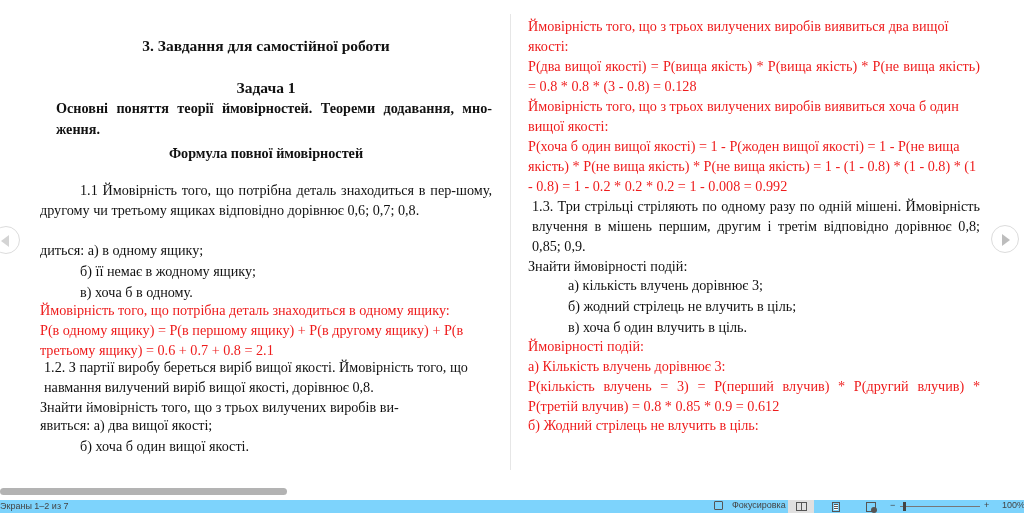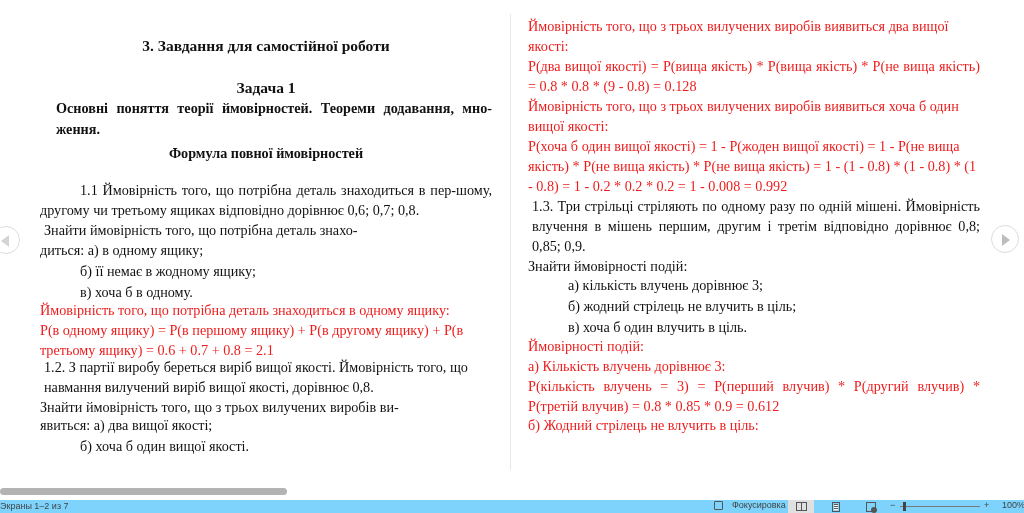--- a/index.html
+++ b/index.html
@@ -49,39 +49,38 @@
 
 <div>
 
   <div class="page page-left">
     <div class="h1">3. Завдання для самостійної роботи</div>
     <div class="h2">Задача 1</div>
     <div class="h3">Основні поняття теорії ймовірностей. Теореми додавання, мно-ження.</div>
     <div class="h4">Формула повної ймовірностей</div>
 
     <div class="blk justify" style="top:180px; left:0; text-indent:40px;">1.1 Ймовірність того, що потрібна деталь знаходиться в пер-шому, другому чи третьому ящиках відповідно дорівнює 0,6; 0,7; 0,8.</div>
-    <div class="blk" style="top:220px; left:4px;">Знайти ймовірність того, що потрібна деталь знахо-</div>
     <div class="blk" style="top:240px;">диться:    а) в одному ящику;</div>
     <div class="blk ind" style="top:261px;">б) її немає в жодному ящику;</div>
     <div class="blk ind" style="top:282px;">в) хоча б в одному.</div>
 
     <div class="blk red" style="top:300px;">Ймовірність того, що потрібна деталь знаходиться в одному ящику:</div>
     <div class="blk red" style="top:320px;">P(в одному ящику) = P(в першому ящику) + P(в другому ящику) + P(в третьому ящику) = 0.6 + 0.7 + 0.8 = 2.1</div>
 
     <div class="blk" style="top:357px; left:4px; width:448px;">1.2. З партії виробу береться виріб вищої якості. Ймовірність того, що навмання вилучений виріб вищої якості, дорівнює 0,8.</div>
     <div class="blk" style="top:397px;">Знайти ймовірність того, що з трьох вилучених виробів ви-</div>
     <div class="blk" style="top:415px;">явиться:    а) два вищої якості;</div>
     <div class="blk ind" style="top:436px;font-family:Liberation Serif, serif;">б) хоча б один вищої якості.</div>
   </div>
 
   <div class="divider"></div>
 
   <div class="page page-right">
     <div class="blk red" style="top:16px;">Ймовірність того, що з трьох вилучених виробів виявиться два вищої якості:</div>
-    <div class="blk red justify" style="top:56px;">P(два вищої якості) = P(вища якість) * P(вища якість) * P(не вища якість) = 0.8 * 0.8 * (9 - 0.8) = 0.128</div>
+    <div class="blk red justify" style="top:56px;">P(два вищої якості) = P(вища якість) * P(вища якість) * P(не вища якість) = 0.8 * 0.8 * (3 - 0.8) = 0.128</div>
     <div class="blk red" style="top:96px;">Ймовірність того, що з трьох вилучених виробів виявиться хоча б один вищої якості:</div>
     <div class="blk red" style="top:136px;">P(хоча б один вищої якості) = 1 - P(жоден вищої якості) = 1 - P(не вища якість) * P(не вища якість) * P(не вища якість) = 1 - (1 - 0.8) * (1 - 0.8) * (1 - 0.8) = 1 - 0.2 * 0.2 * 0.2 = 1 - 0.008 = 0.992</div>
 
     <div class="blk justify" style="top:196px; left:4px; width:448px;">1.3. Три стрільці стріляють по одному разу по одній мішені. Ймовірність влучення в мішень першим, другим і третім відповідно дорівнює 0,8; 0,85; 0,9.</div>
     <div class="blk" style="top:256px;">Знайти ймовірності подій:</div>
     <div class="blk ind" style="top:275px;">а) кількість влучень дорівнює 3;</div>
     <div class="blk ind" style="top:296px;">б) жодний стрілець не влучить в ціль;</div>
     <div class="blk ind" style="top:317px;">в) хоча б один влучить в ціль.</div>
 
     <div class="blk red" style="top:336px;">Ймовірності подій:</div>

